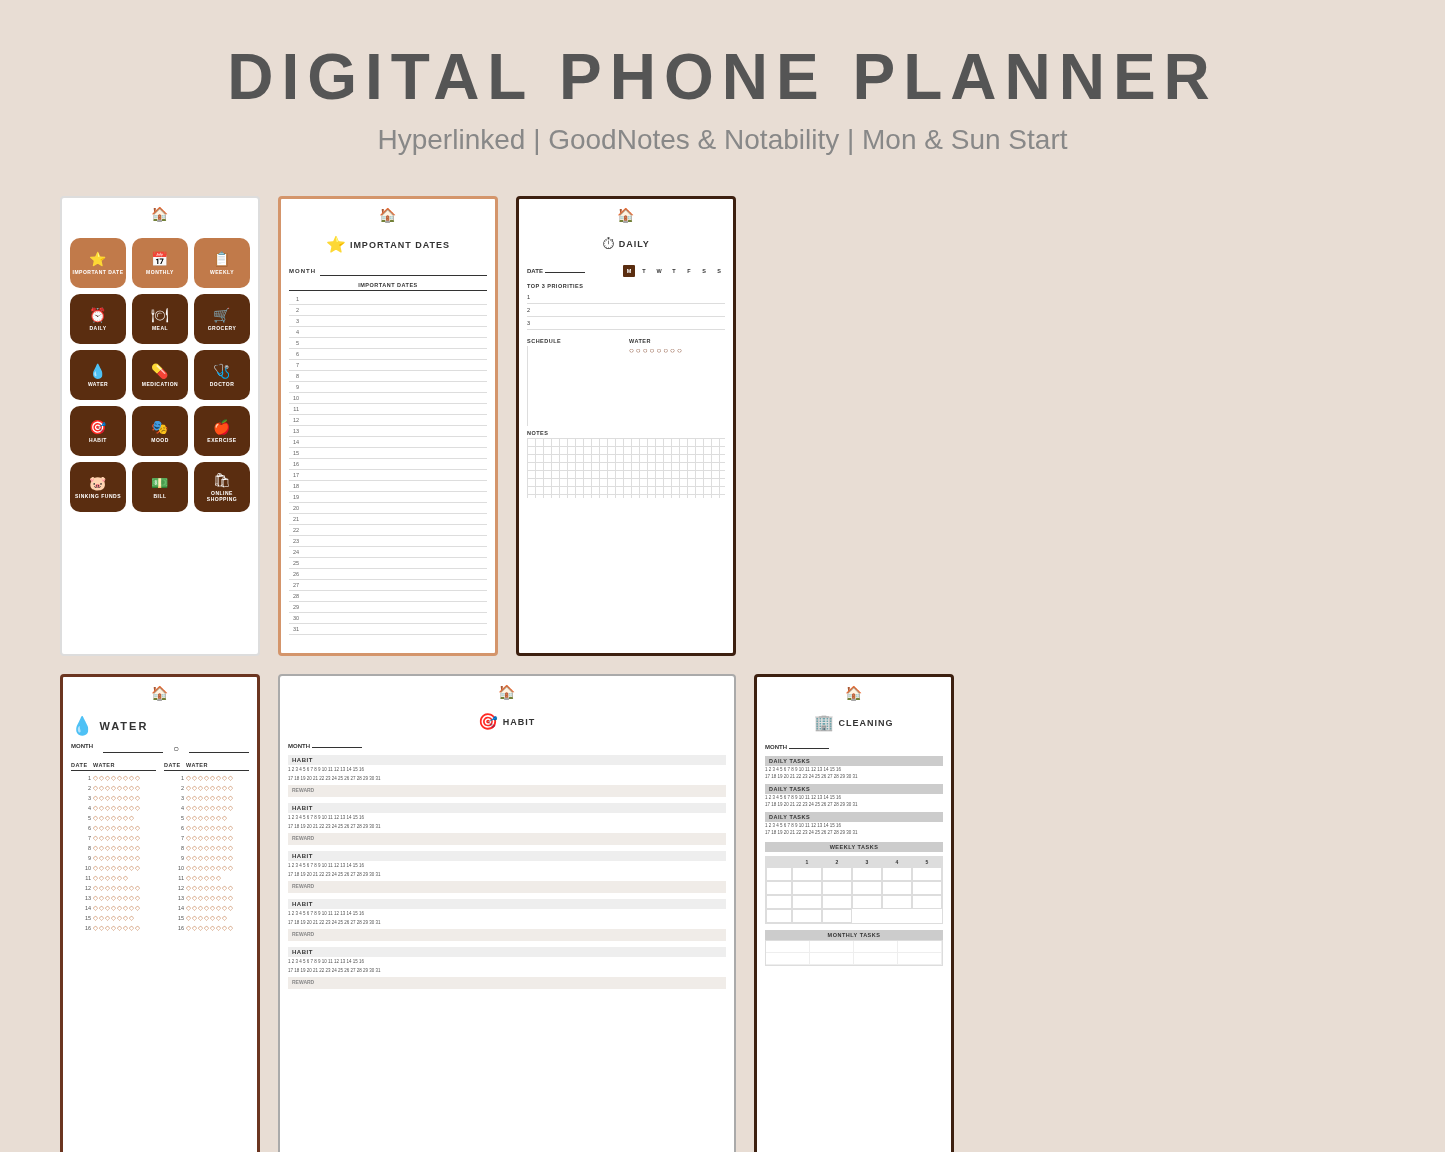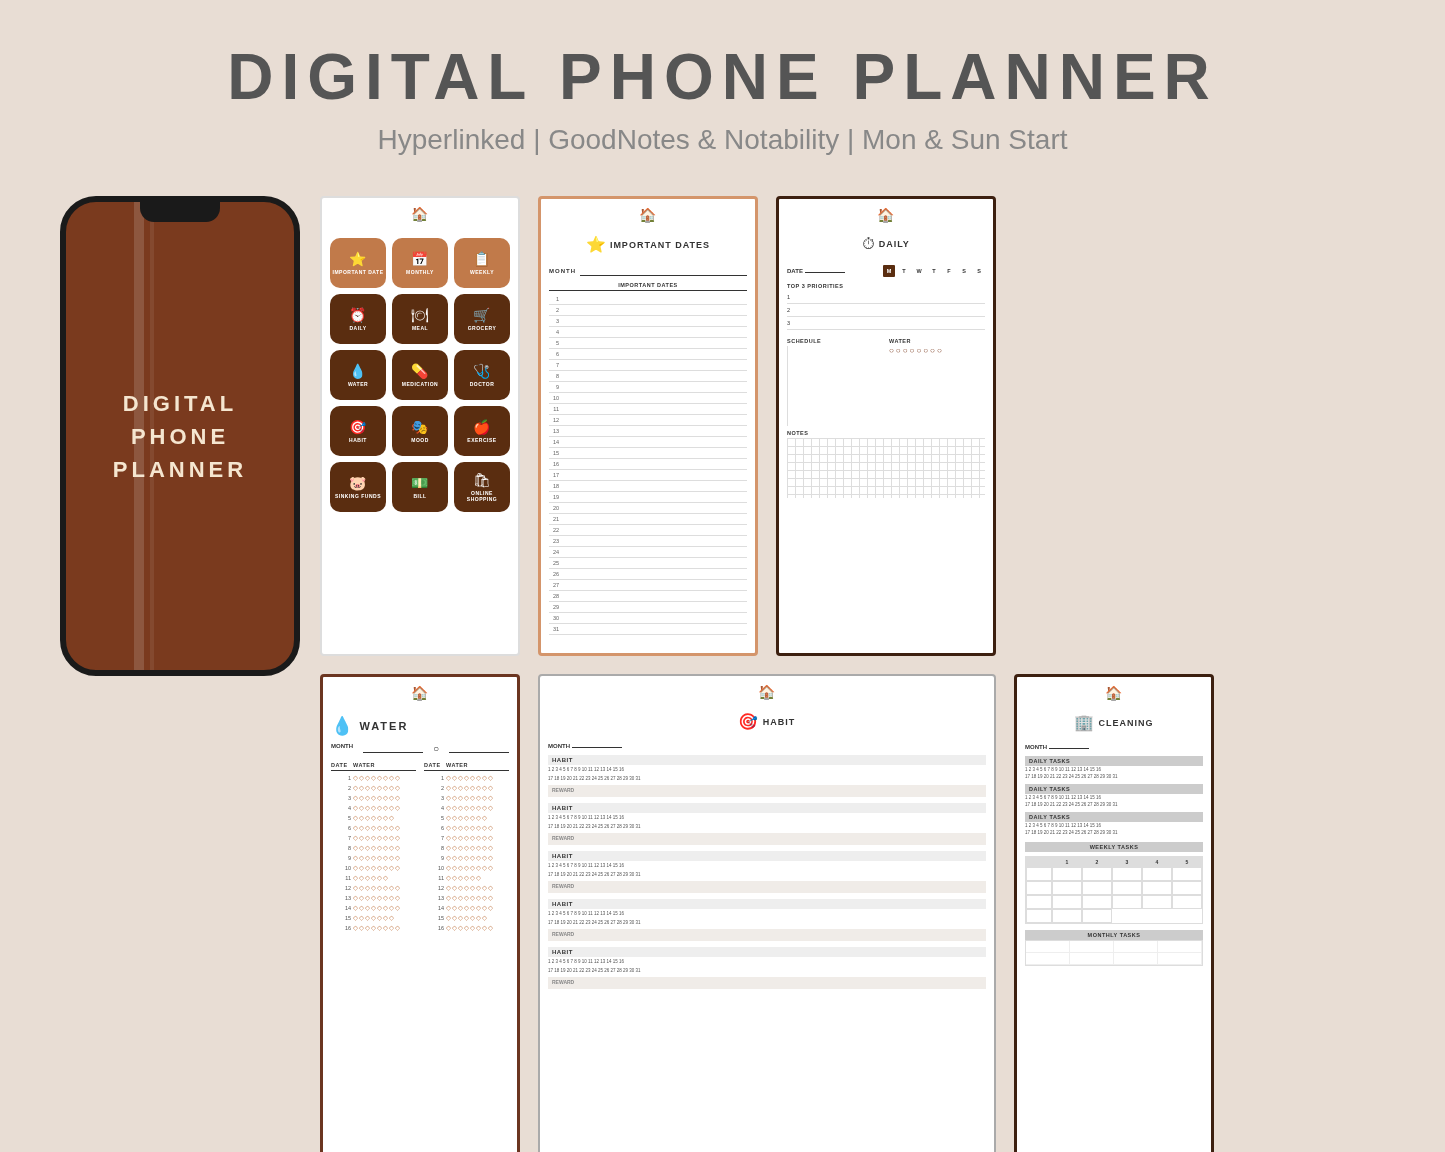--- a/index.html
+++ b/index.html
@@ -426,30 +426,20 @@
     }
   </style>
 </head>
 <body>
 
 <h1 class="main-title">DIGITAL PHONE PLANNER</h1>
 <p class="subtitle">Hyperlinked | GoodNotes &amp; Notability | Mon &amp; Sun Start</p>
 
 <div class="content-area">
 
-  <div class="phone-mockup">
-    <div class="phone-notch"></div>
-    <div class="phone-stripe-left"></div>
-    <div class="phone-stripe-right"></div>
-    <div class="phone-text">
-      <div>DIGITAL</div>
-      <div>PHONE</div>
-      <div>PLANNER</div>
-    </div>
-  </div>
 
   <div class="pages-grid">
 
     <div class="planner-page" style="border: 2px solid #ddd; height: 460px;">
       <div class="home-icon">🏠</div>
       <div class="menu-page">
 
         <div class="menu-item">
           <div class="menu-item-icon">⭐</div>
           <div class="menu-item-label">IMPORTANT DATE</div>

